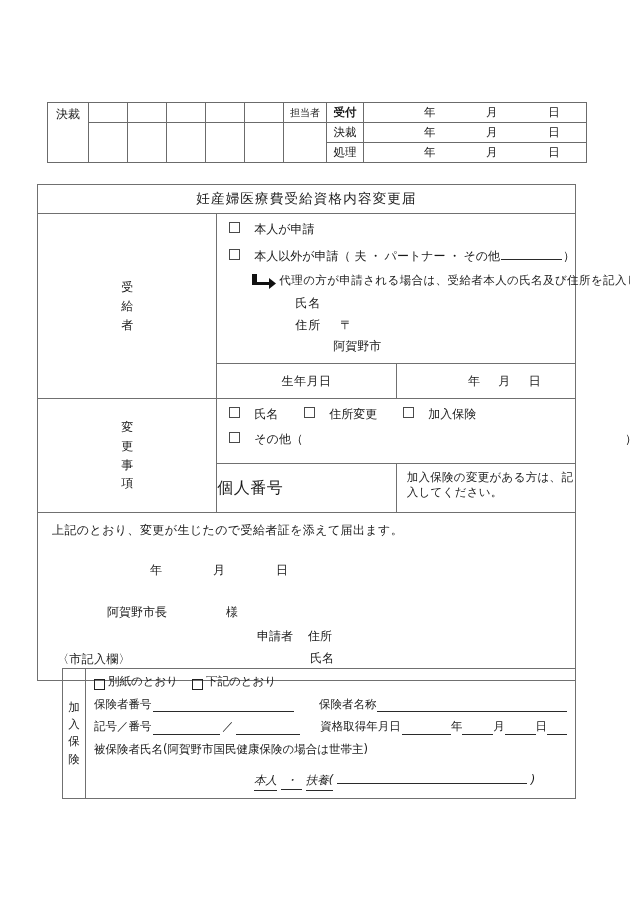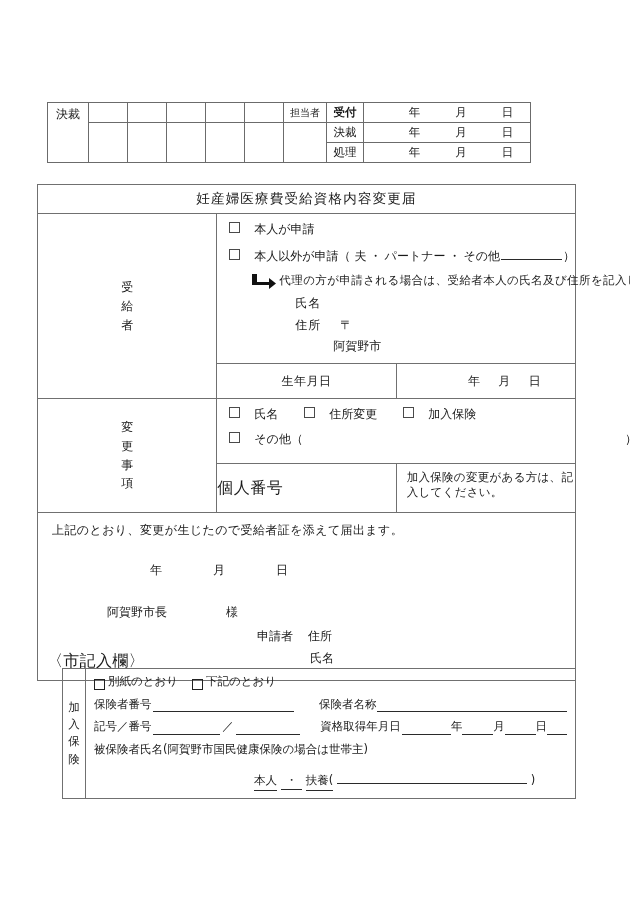--- a/index.html
+++ b/index.html
@@ -46,21 +46,21 @@
     line-height: 1.35;
   }
 
   
   .kessai-wrap {
     position: absolute;
     left: 47px;
     top: 102px;
     width: 529px;
   }
-  .kessai-wrap table { width: 484px; }
+  .kessai-wrap table { width: 540px; }
   .kessai-wrap td { height: 19px; }
   .cell-c { text-align: center; }
   .lbl-kessai { font-size: 12px; }
   .tantou { font-size: 10px; text-align: center; }
   .date-cell {
     position: relative;
     height: 19px;
   }
   .date-cell span {
     position: absolute;
@@ -236,23 +236,23 @@
   }
   .decl-app .da-lbl { margin-right: 12px; }
   .decl-name {
     margin: 5px 0 0 258px;
     font-size: 12px;
   }
 
   
   .city-head {
     position: absolute;
-    left: 47px;
+    left: 57px;
     top: 651px;
-    font-size: 16px;
+    font-size: 12px;
     font-family: "DejaVu Sans", "Liberation Sans", sans-serif;
     letter-spacing: 0.3px;
   }
   .city-wrap {
     position: absolute;
     left: 62px;
     top: 668px;
     width: 514px;
     font-family: "DejaVu Sans", "Liberation Sans", sans-serif;
   }
@@ -302,20 +302,21 @@
   .ul-date1 { width: 64px; margin-left: 1px; }
   .ul-date2 { width: 40px; }
   .ul-date3 { width: 40px; }
   .ul-date4 { width: 26px; }
   .ins-sp { display: inline-block; width: 26px; }
   .ins-sp-sm { display: inline-block; width: 14px; }
   .honnin-line {
     margin-top: 16px;
     padding-left: 160px;
     white-space: nowrap;
+    font-style: italic;
   }
   .honnin-ul {
     border-bottom: 1px solid #2a2a2a;
     display: inline-block;
     padding-bottom: 1px;
   }
   .honnin-gap {
     display: inline-block;
     width: 190px;
   }

